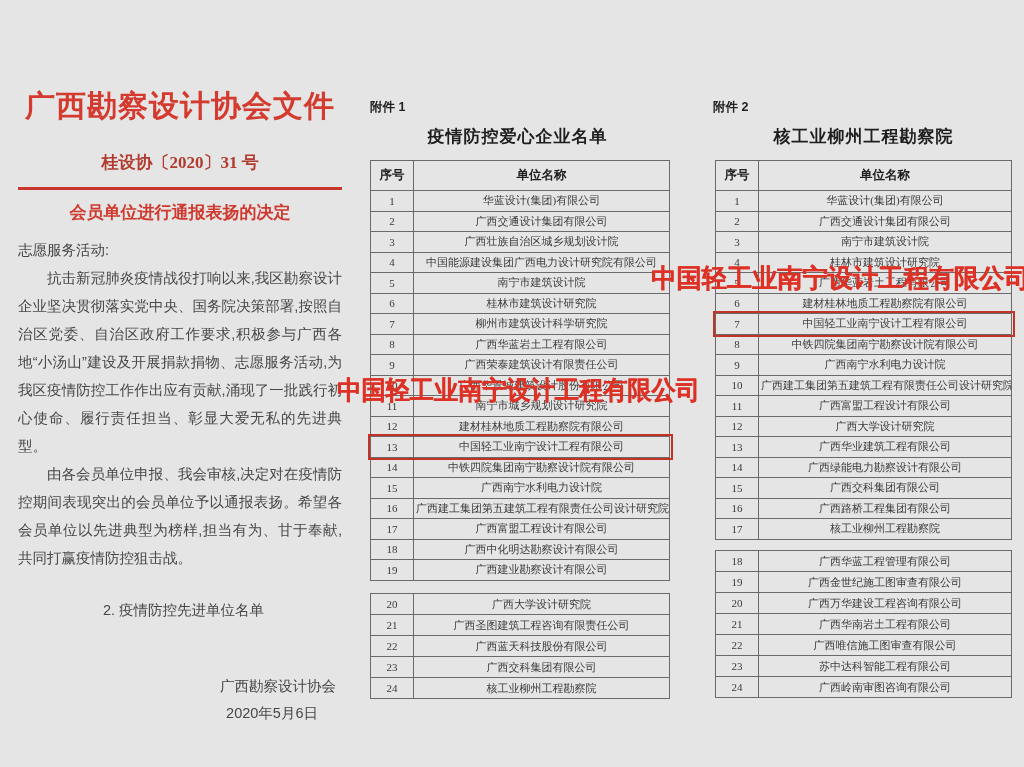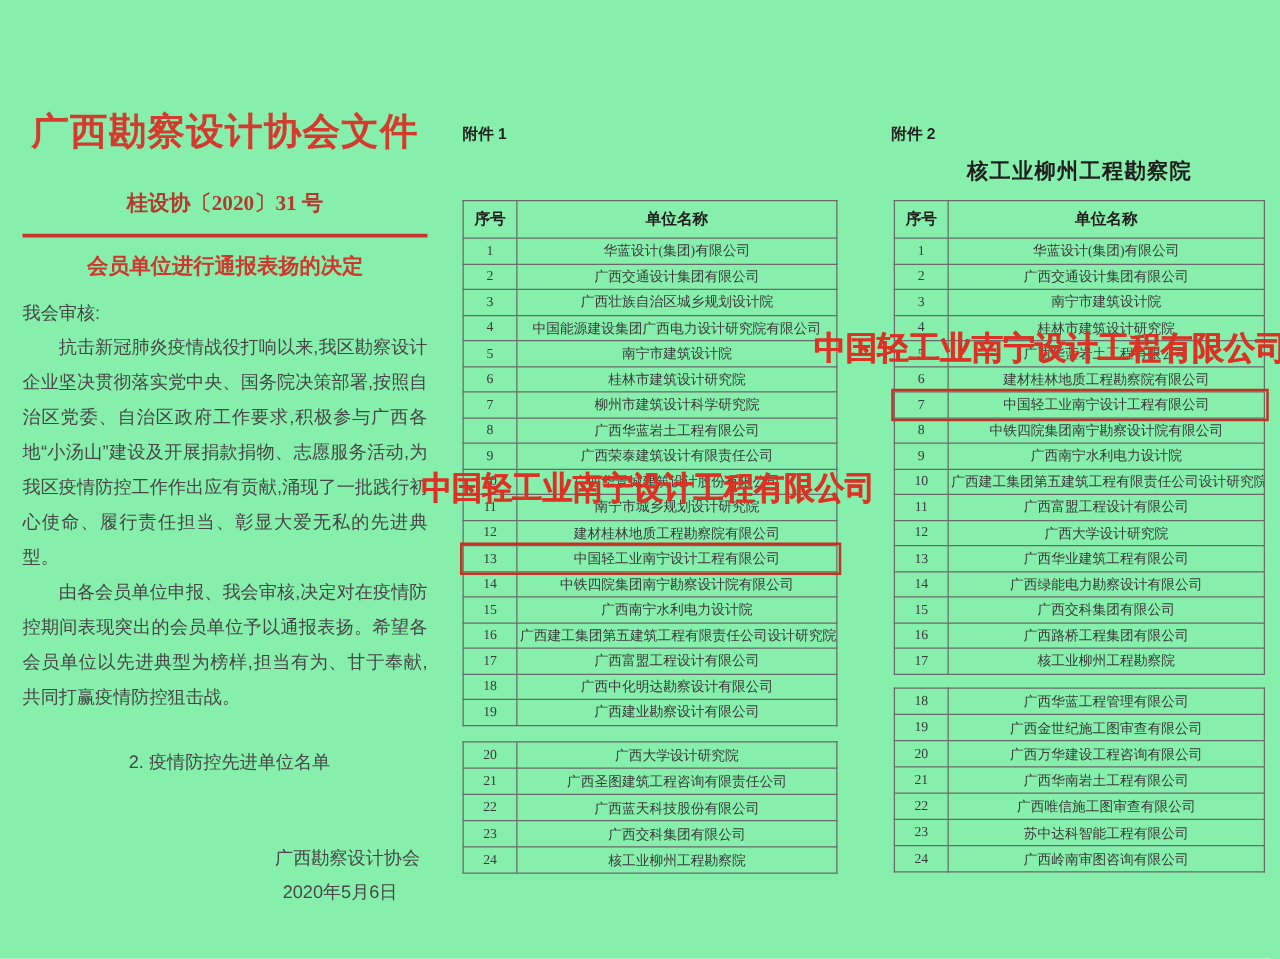--- a/index.html
+++ b/index.html
@@ -1,17 +1,17 @@
 <!DOCTYPE html>
 <html><head>
 <meta charset="utf-8">
 <style>
   html,body{margin:0;padding:0;}
   .page{
-    position:relative; width:1024px; height:767px; background:#86efac;
+    position:relative; width:1024px; height:767px; background:#e5e5e5;
     overflow:hidden; font-family:"Liberation Sans", sans-serif;
   }
   
   .letter{position:absolute; left:18px; top:70px; width:324px; color:#3f3f3f;}
   .org-title{
     margin-top:16px; text-align:center; color:#d43a2e; font-weight:bold;
     font-size:30px; line-height:1.35; letter-spacing:1px;
     font-family:"Liberation Serif", serif; white-space:nowrap;
   }
   .doc-number{margin-top:24px; text-align:center; color:#b23a2e; font-size:17px; font-weight:bold;
@@ -61,34 +61,35 @@
 
 <div class="page">
 
   <div class="letter">
     <div class="org-title">广西勘察设计协会文件</div>
     <div class="doc-number">桂设协〔2020〕31 号</div>
     <div class="red-rule"></div>
     <div class="subject">
       <div>会员单位进行通报表扬的决定</div>
     </div>
-    <div class="salutation">我会审核:</div>
+    <div class="salutation">志愿服务活动:</div>
     <div class="body-text">
       <p>抗击新冠肺炎疫情战役打响以来,我区勘察设计企业坚决贯彻落实党中央、国务院决策部署,按照自治区党委、自治区政府工作要求,积极参与广西各地“小汤山”建设及开展捐款捐物、志愿服务活动,为我区疫情防控工作作出应有贡献,涌现了一批践行初心使命、履行责任担当、彰显大爱无私的先进典型。</p>
       <p>由各会员单位申报、我会审核,决定对在疫情防控期间表现突出的会员单位予以通报表扬。希望各会员单位以先进典型为榜样,担当有为、甘于奉献,共同打赢疫情防控狙击战。</p>
     </div>
     <div class="attach">
       <div class="l2">2. 疫情防控先进单位名单</div>
     </div>
     <div class="sig">广西勘察设计协会</div>
     <div class="sig-date">2020年5月6日</div>
   </div>
 
   <div class="annex annex1">
     <div class="annex-label">附件 1</div>
+    <div class="annex-title">疫情防控爱心企业名单</div>
     <table class="t1">
       <thead>
         <tr>
           <th class="col-no">序号</th>
           <th>单位名称</th>
         </tr>
       </thead>
       <tbody>
           <tr>
             <td class="col-no">1</td>

